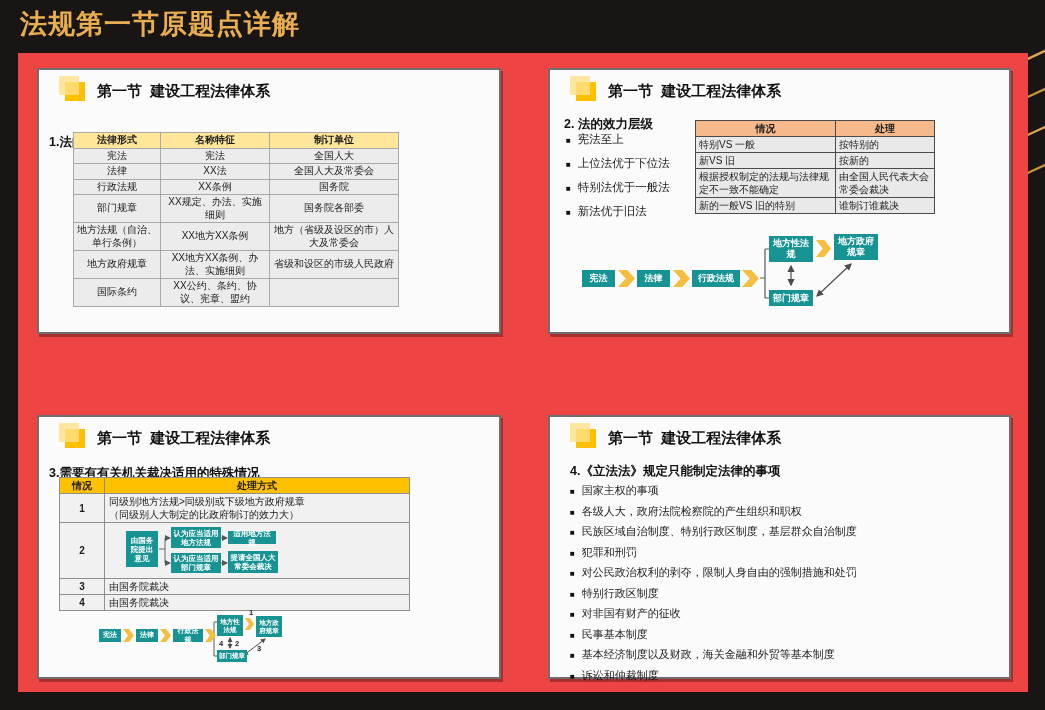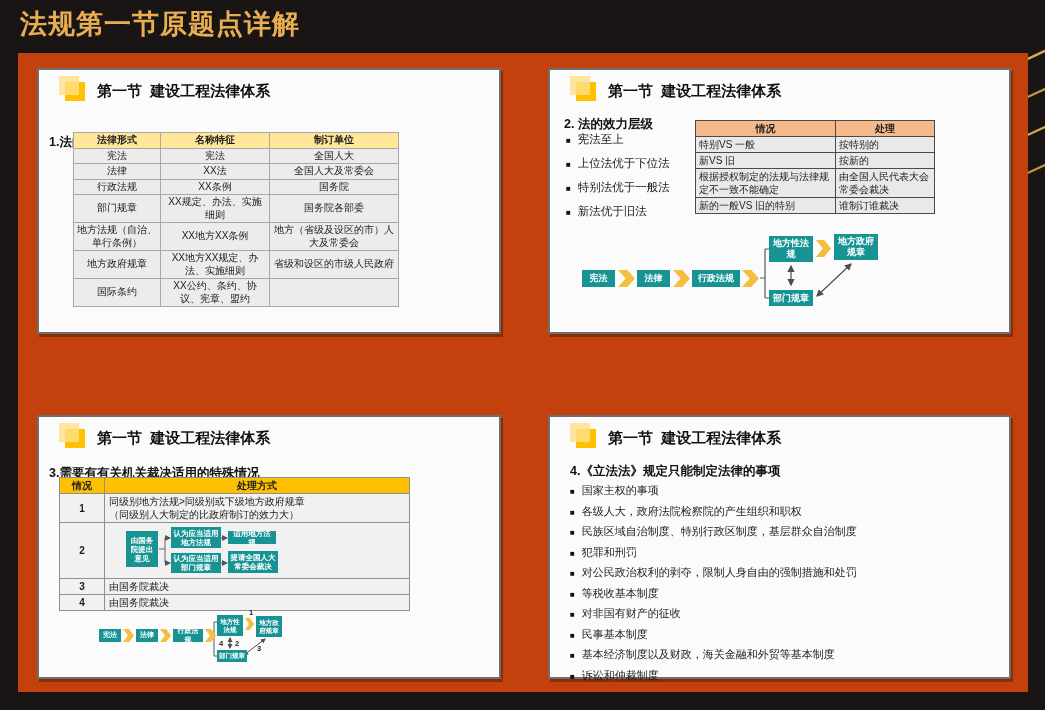--- a/index.html
+++ b/index.html
@@ -1,21 +1,21 @@
 <!DOCTYPE html>
 <html><head>
 <meta charset="utf-8">
 <style>
   html,body{margin:0;padding:0;}
   body{width:1045px;height:710px;position:relative;overflow:hidden;
        background:#191514;font-family:"Liberation Sans","DejaVu Sans",sans-serif;color:#1c1c1c;}
   .banner-title{position:absolute;left:20px;top:6px;font-size:27px;font-weight:700;
        color:#EAAE52;letter-spacing:1px;white-space:pre;}
   .deco{position:absolute;left:995px;top:38px;z-index:0;}
-  .panel{position:absolute;left:18px;top:53px;width:1010px;height:639px;background:#c2410c;z-index:1;}
+  .panel{position:absolute;left:18px;top:53px;width:1010px;height:639px;background:#ef4444;z-index:1;}
   .card{position:absolute;background:#FBFBFB;border:2px solid #6e6e6e;box-shadow:2px 3px 0 rgba(0,0,0,.3);}
   .card-head{position:absolute;left:26px;top:12px;display:flex;align-items:center;gap:12px;}
   .sq{width:20px;height:19px;background:#FFC000;position:relative;z-index:0;}
   .sq::before{content:"";position:absolute;left:-6px;top:-6px;width:20px;height:19px;background:#FFE08A;opacity:.8;z-index:-1;}
   .card-title{font-size:15px;font-weight:700;white-space:pre;color:#111;}
   .subtitle{position:absolute;font-size:12.5px;font-weight:700;color:#111;}
   table{border-collapse:collapse;}
   .tbl{position:absolute;}
   .t1 th,.t1 td{border:1px solid #A8A8A8;font-size:10px;line-height:1.25;padding:1px 3px;text-align:center;}
   .t1 th{background:#FFE699;font-weight:700;}
@@ -89,21 +89,21 @@
         <td>XX规定、办法、实施细则</td>
         <td>国务院各部委</td>
       </tr>
       <tr>
         <td>地方法规（自治、单行条例）</td>
         <td>XX地方XX条例</td>
         <td>地方（省级及设区的市）人大及常委会</td>
       </tr>
       <tr>
         <td>地方政府规章</td>
-        <td>XX地方XX规定、办法、实施细则</td>
+        <td>XX地方XX条例、办法、实施细则</td>
         <td>省级和设区的市级人民政府</td>
       </tr>
       <tr>
         <td>国际条约</td>
         <td>XX公约、条约、协议、宪章、盟约</td>
         <td></td>
       </tr>
     </tbody>
       </table>
   </div>
@@ -287,21 +287,21 @@
       <li>
           <span class="b-ic">■</span>
           <span class="b-tx">犯罪和刑罚</span>
         </li>
       <li>
           <span class="b-ic">■</span>
           <span class="b-tx">对公民政治权利的剥夺，限制人身自由的强制措施和处罚</span>
         </li>
       <li>
           <span class="b-ic">■</span>
-          <span class="b-tx">等税收基本制度</span>
+          <span class="b-tx">特别行政区制度</span>
         </li>
       <li>
           <span class="b-ic">■</span>
           <span class="b-tx">对非国有财产的征收</span>
         </li>
       <li>
           <span class="b-ic">■</span>
           <span class="b-tx">民事基本制度</span>
         </li>
       <li>

